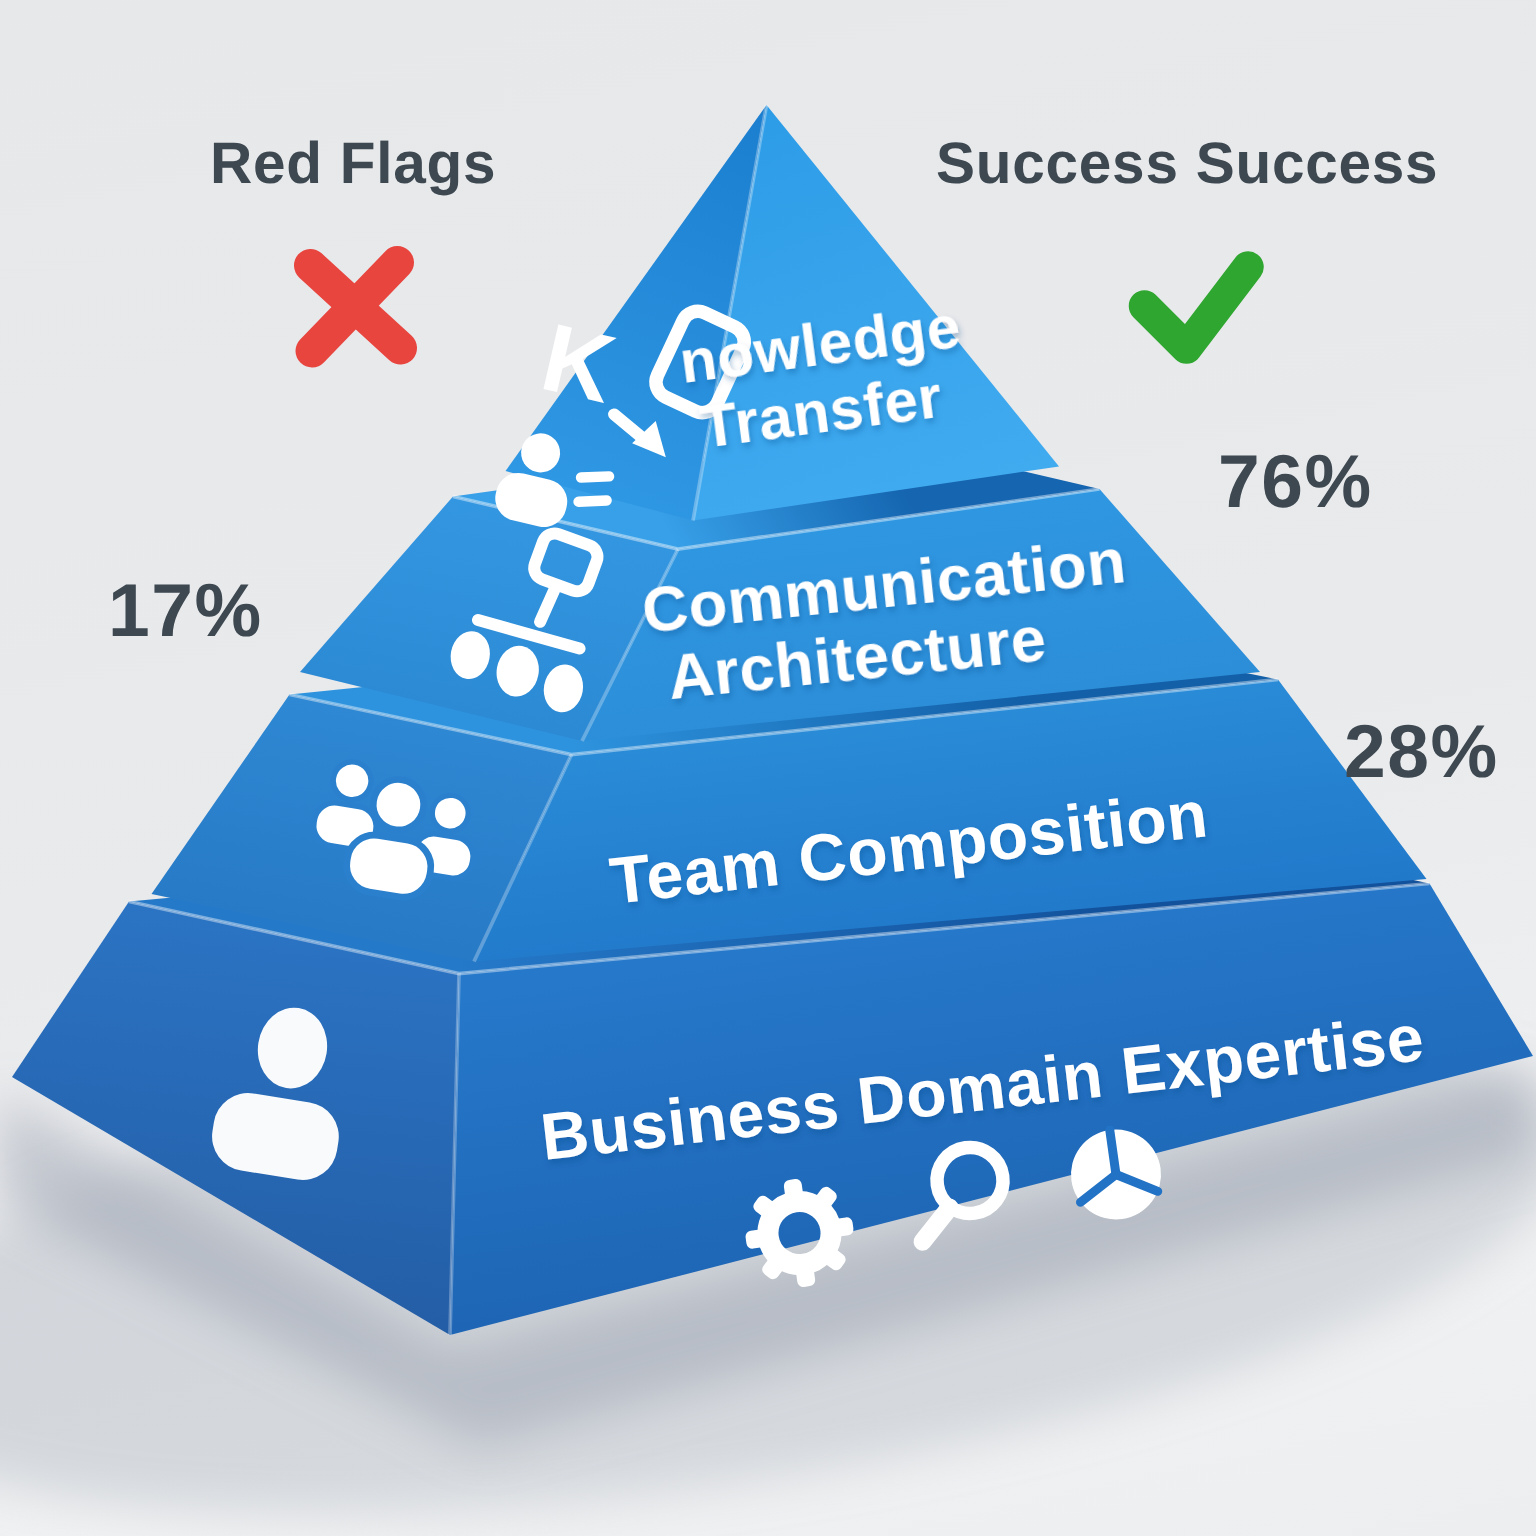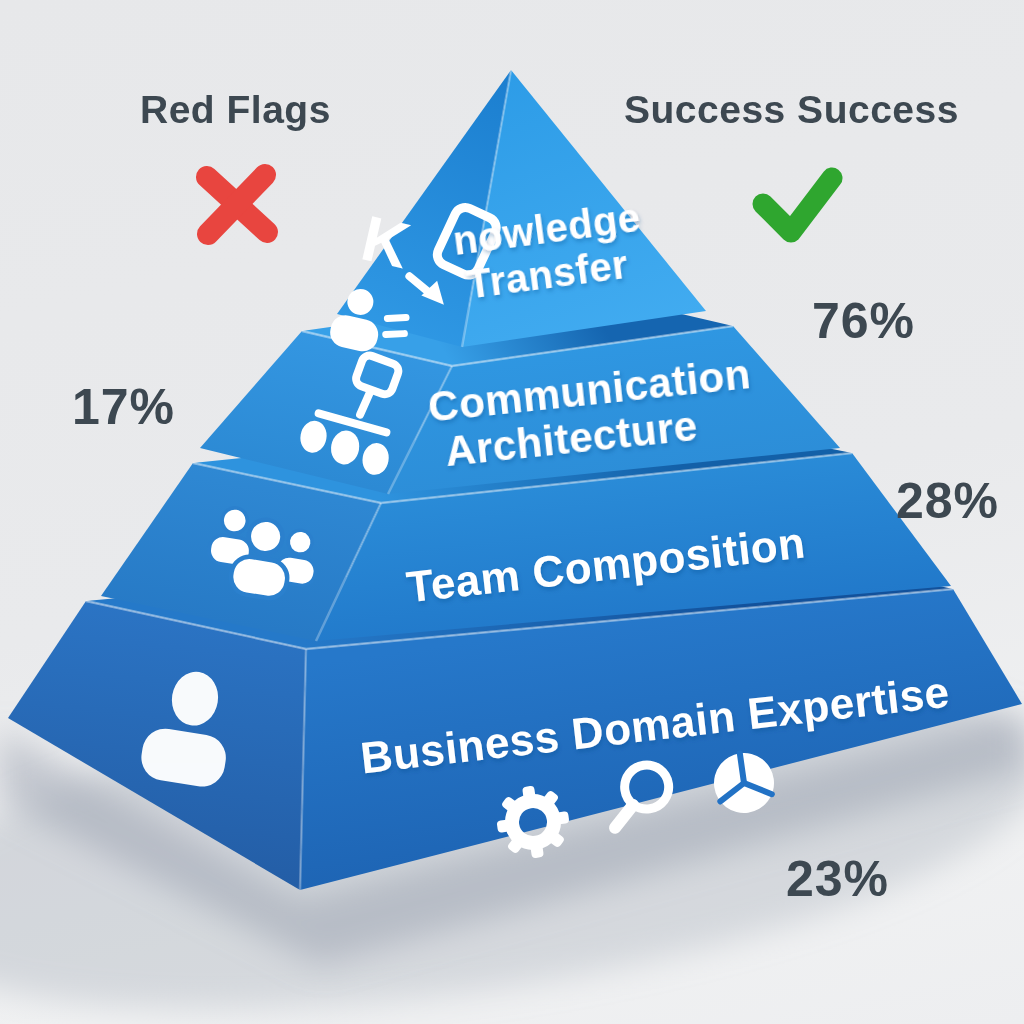--- a/index.html
+++ b/index.html
@@ -218,15 +218,14 @@
     </g>
     <path d="M 763,204 L 791,232 L 832,178" fill="none" stroke="#2fa62f" stroke-width="21" stroke-linecap="round" stroke-linejoin="round"></path>
   </svg>
 
   <div class="hdr" style="left:140px;top:88px;">Red Flags</div>
   <div class="hdr" style="left:624px;top:88px;">Success Success</div>
 
   <div class="pct" style="left:812px;top:292px;">76%</div>
   <div class="pct" style="left:72px;top:378px;">17%</div>
   <div class="pct" style="left:896px;top:472px;">28%</div>
-  <div class="pct" style="left:786px;top:850px;">23%</div>
 
 </div>
 
 </body></html>

